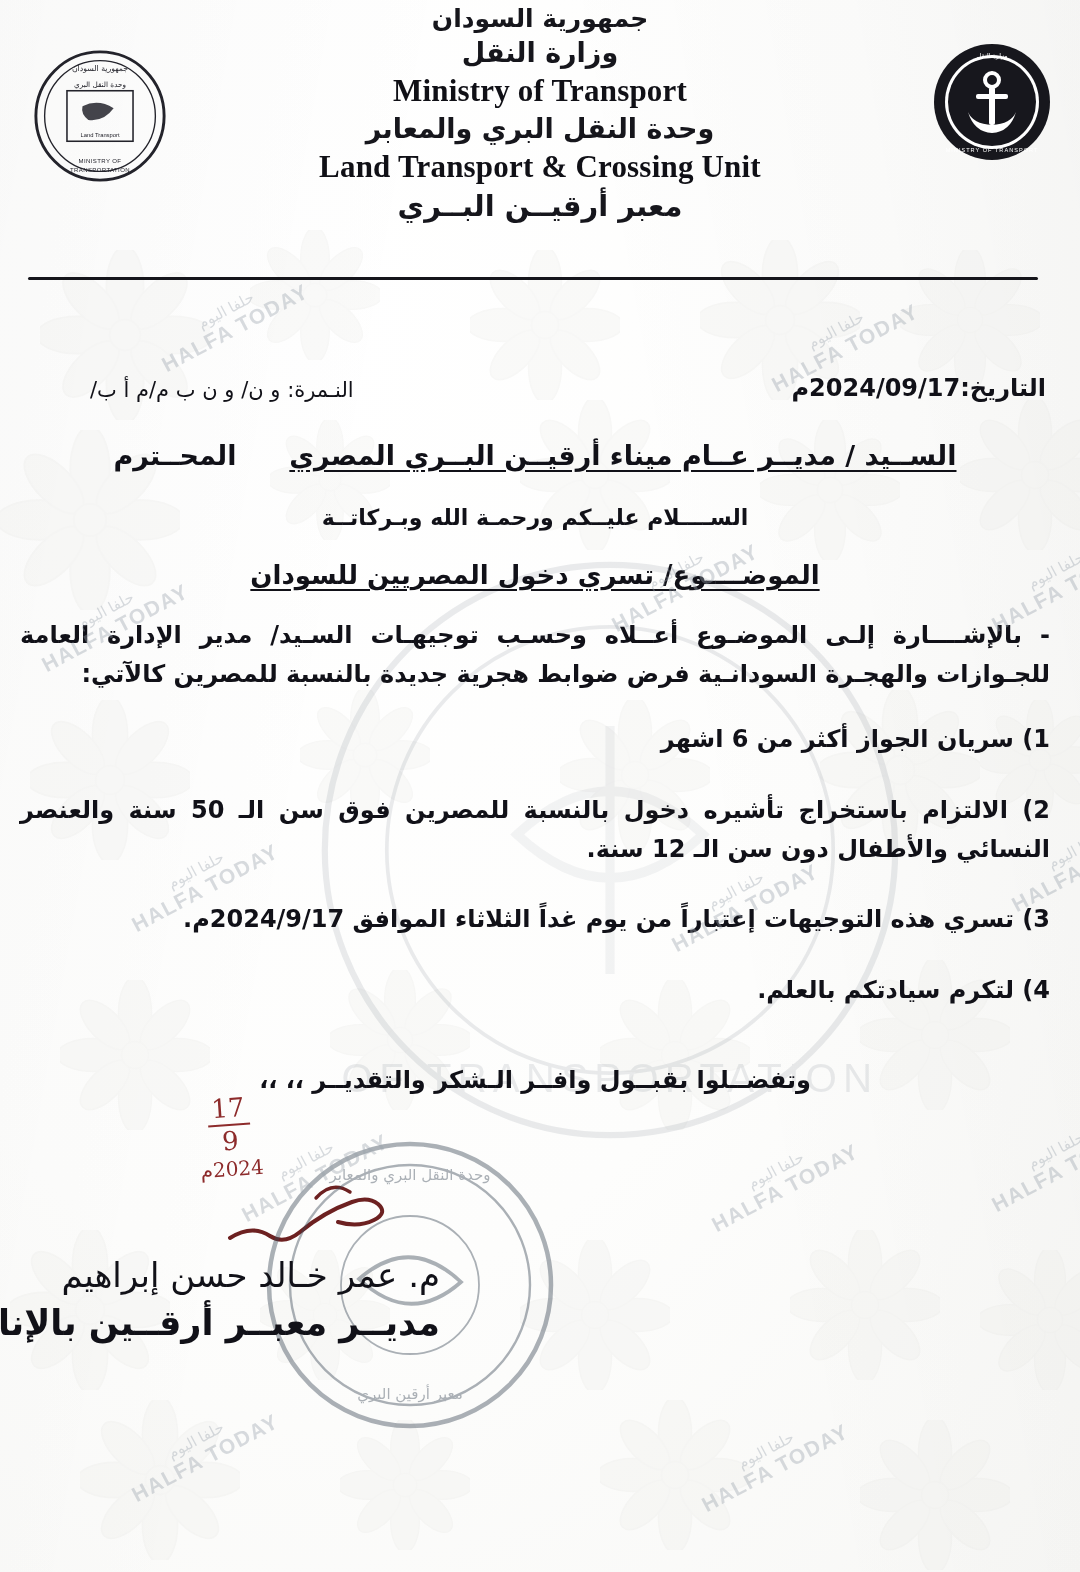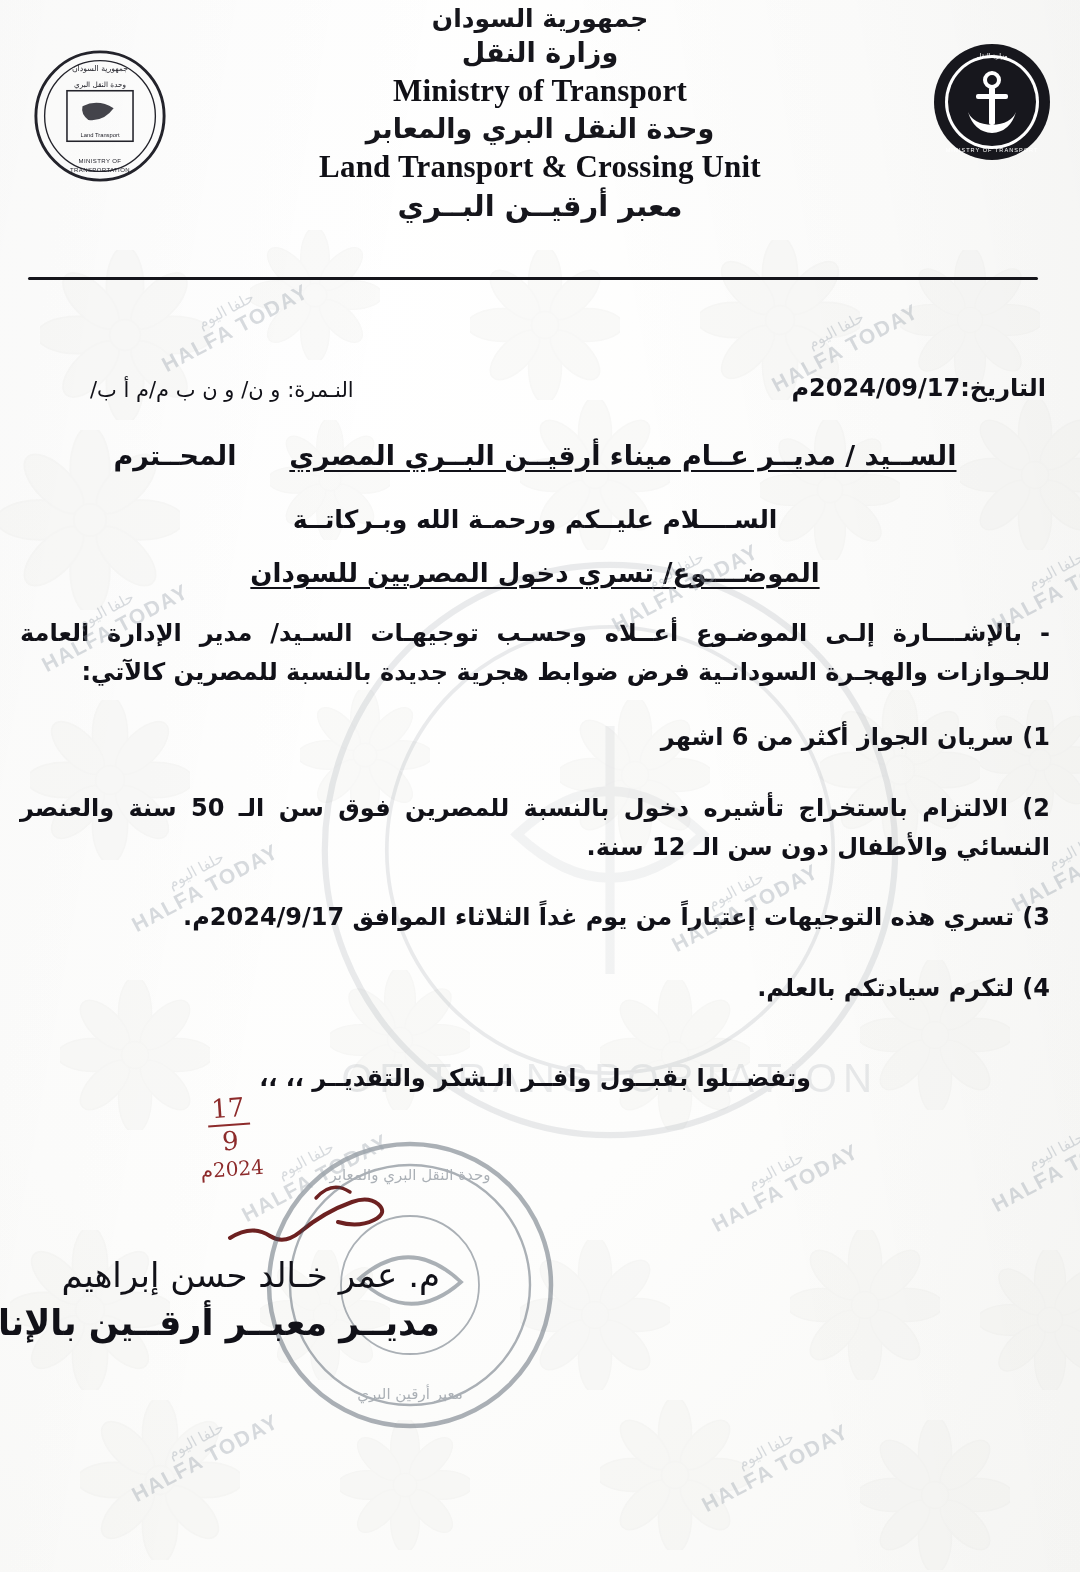--- a/index.html
+++ b/index.html
@@ -160,23 +160,23 @@
     font-weight:bold;
     letter-spacing:.5px;
     margin-bottom:34px;
   }
   .addressee .u{
     text-decoration:underline;
     text-underline-offset:5px;
   }
   .greeting{
     text-align:center;
-    font-size:25px;
-    font-weight:bold;
-    margin-bottom:24px;
+    font-size:22px;
+    font-weight:bold;
+    margin-bottom:30px;
     letter-spacing:.4px;
   }
   .subject{
     text-align:center;
     font-size:26px;
     font-weight:bold;
     text-decoration:underline;
     text-underline-offset:5px;
     margin-bottom:26px;
   }

